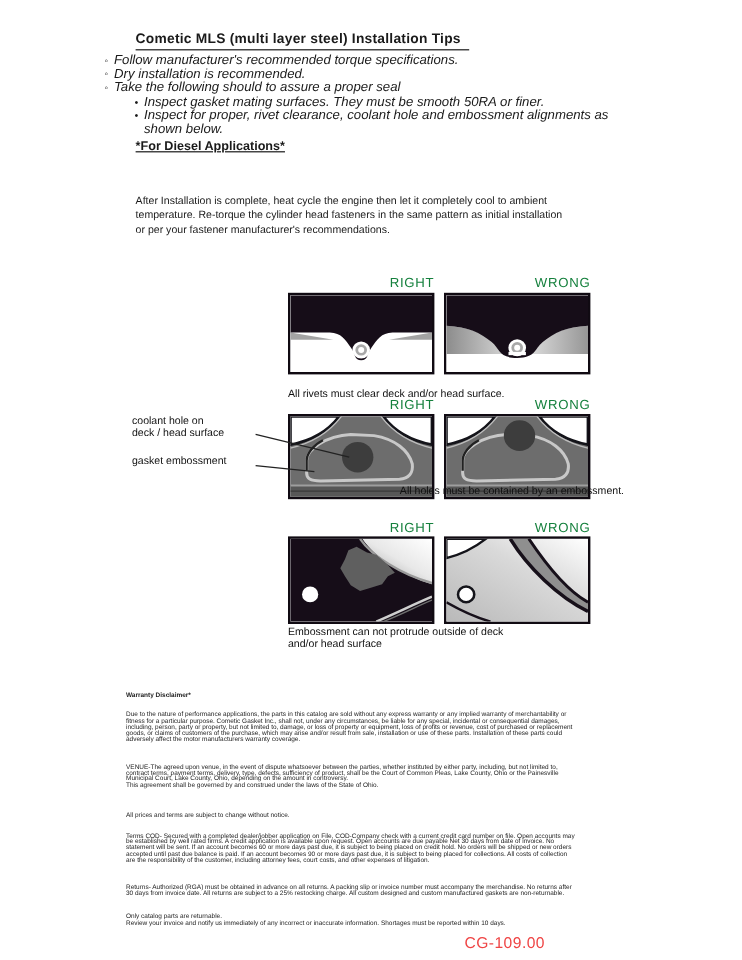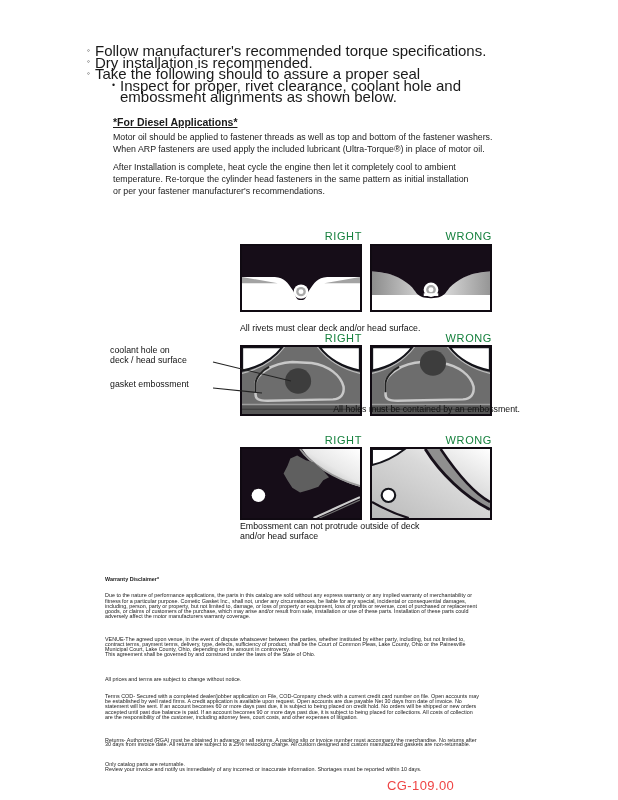--- a/index.html
+++ b/index.html
@@ -5,21 +5,21 @@
   html,body{margin:0;padding:0;background:#ffffff;}
   .page{
     position:relative;width:618px;height:800px;background:#ffffff;overflow:hidden;
     font-family:"Liberation Sans","DejaVu Sans",sans-serif;color:#1a1a1a;
   }
   .abs{position:absolute;}
   .title{
     left:113px;top:27px;font-size:11.5px;font-weight:bold;letter-spacing:.2px;
     border-bottom:1.4px solid #1a1a1a;padding:0 7px 2px 0;
   }
-  .bullets{left:87px;top:45px;width:445px;font-size:15px;}
+  .bullets{left:87px;top:45px;width:445px;font-size:11px;font-style:italic;}
   .b1,.b2{position:relative;line-height:11.6px;padding-left:8px;}
   .b1::before{content:"◦";position:absolute;left:0;top:-0.5px;font-size:8.5px;}
   .b2{margin-left:25px;}
   .b2::before{content:"•";position:absolute;left:0;top:0;font-size:8.8px;}
   .dheading{left:113px;top:116px;font-size:10.5px;font-weight:bold;text-decoration:underline;}
   .para{left:113px;width:404px;font-size:8.8px;line-height:12.2px;}
   .preline{white-space:pre-line;}
   .figlabel{width:122px;text-align:right;font-size:11px;letter-spacing:.6px;color:#15803d;}
   .figbox{width:122px;border:2px solid #100a12;box-sizing:border-box;background:#fff;}
   .figbox svg{display:block;width:100%;height:100%;}
@@ -38,31 +38,31 @@
   .mb-c{margin-bottom:14px !important;}
   .mb-d{margin-bottom:26px !important;}
   .mb-e{margin-bottom:18px !important;}
   .footer-code{left:387px;top:778px;font-size:13px;letter-spacing:.4px;color:#ef4444;}
 </style>
 </head>
 <body>
 
 <div class="page">
 
+  <div class="abs title">Cometic MLS (multi layer steel) Installation Tips</div>
 
   <div class="abs bullets">
     <div class="b1">Follow manufacturer's recommended torque specifications.</div>
     <div class="b1">Dry installation is recommended.</div>
     <div class="b1">Take the following should to assure a proper seal</div>
+    <div class="b2">Inspect gasket mating surfaces.  They must be smooth 50RA or finer.</div>
     <div class="b2">Inspect for proper, rivet clearance, coolant hole and embossment alignments as shown below.</div>
   </div>
 
   <div class="abs dheading">*For Diesel Applications*</div>
-  <div class="abs para preline" style="top:131px;">Motor oil should be applied to fastener threads as well as top and bottom of the fastener washers.
-When ARP fasteners are used apply the included lubricant (Ultra-Torque®) in place of motor oil.</div>
   <div class="abs para preline" style="top:161px;">After Installation is complete, heat cycle the engine then let it completely cool to ambient
 temperature. Re-torque the cylinder head fasteners in the same pattern as initial installation
 or per your fastener manufacturer's recommendations.</div>
 
   <div class="abs figlabel" style="left:240px;top:230px;">RIGHT</div>
   <div class="abs figlabel" style="left:370px;top:230px;">WRONG</div>
 
   <div class="abs figbox" style="left:240px;top:244px;height:68px;">
     <svg viewBox="0 0 122 68" preserveAspectRatio="none">
       <rect width="122" height="68" fill="#ffffff"></rect>

